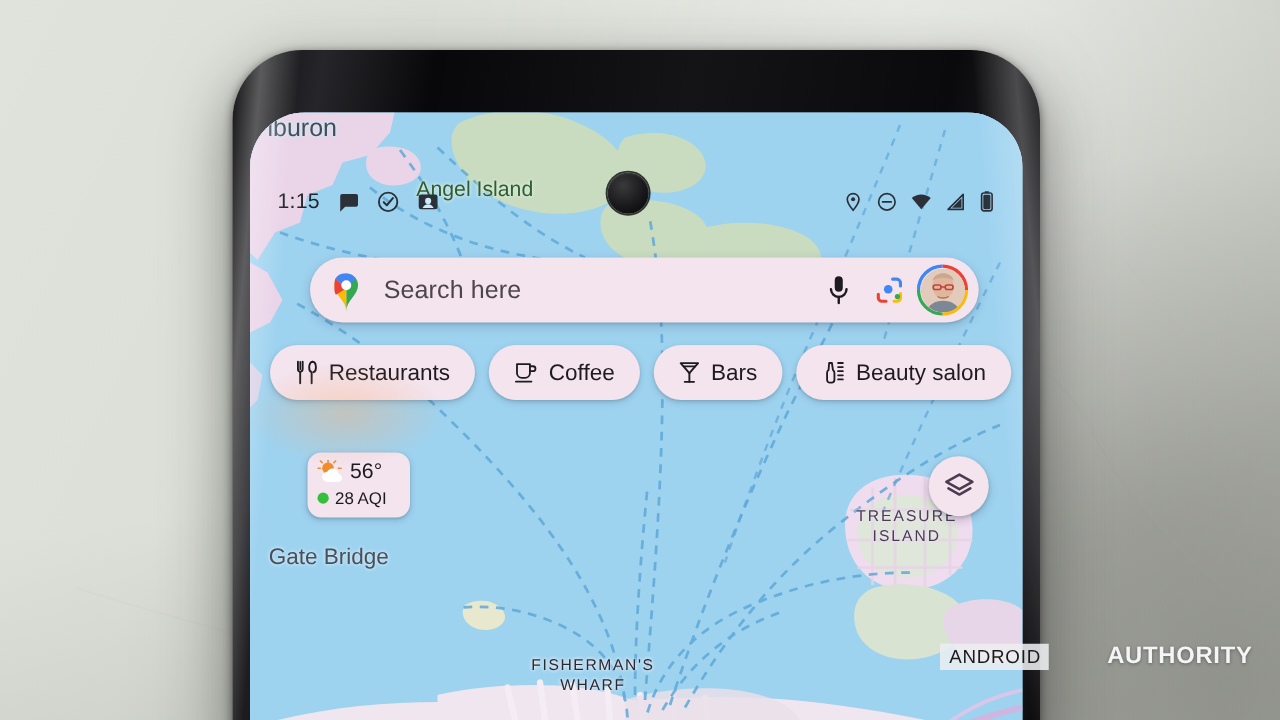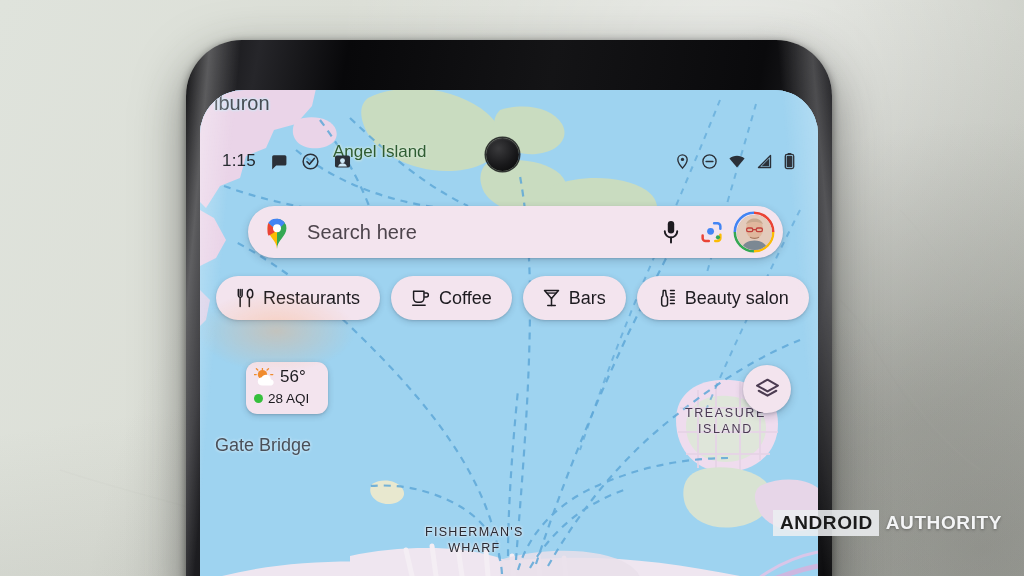--- a/index.html
+++ b/index.html
@@ -137,26 +137,27 @@
   }
 
   
   .watermark{
     position:absolute;right:22px;bottom:40px;
     display:flex;align-items:center;gap:7px;
     font-family:"Liberation Sans", sans-serif;
   }
   .wm-a{
     background:rgba(236,238,240,.88);color:#1b1b1b;
-    font-size:19px;font-weight:bold;letter-spacing:.6px;
+    font-size:15px;font-weight:normal;letter-spacing:.6px;
     padding:2px 6px 2px 7px;
   }
   .wm-b{
     color:#f4f5f6;font-size:19px;font-weight:bold;letter-spacing:.6px;
     text-shadow:0 1px 3px rgba(0,0,0,.35);
+    margin-left:40px;
   }
 </style>
 </head>
 <body>
 
 <div id="stage">
 
   <div class="desk">
     <svg class="veins" viewBox="0 0 1024 576" preserveAspectRatio="none">
       <path d="M840,300 C890,350 910,420 980,470" stroke="#a9aaa4" stroke-width="2" fill="none" opacity=".5"></path>

